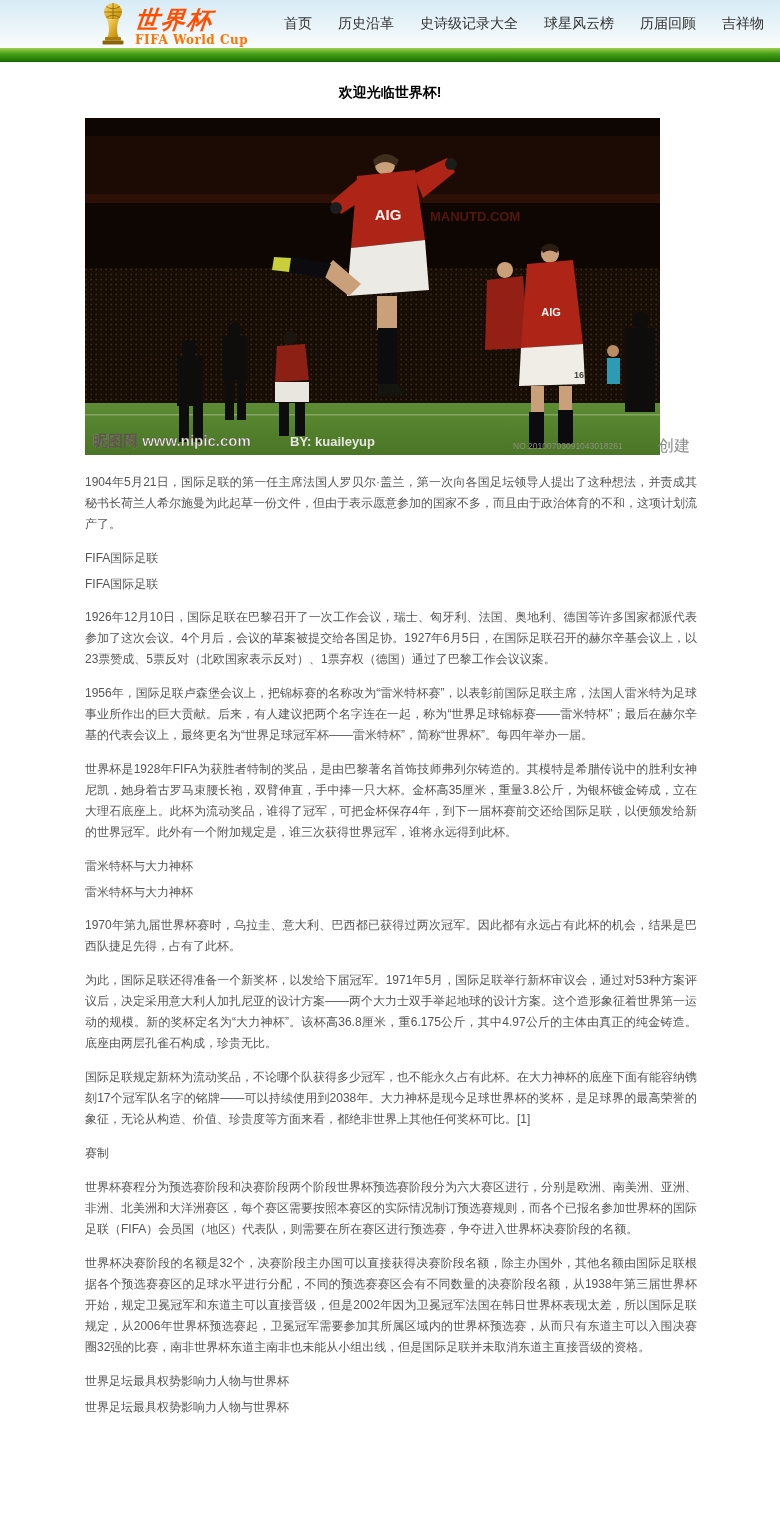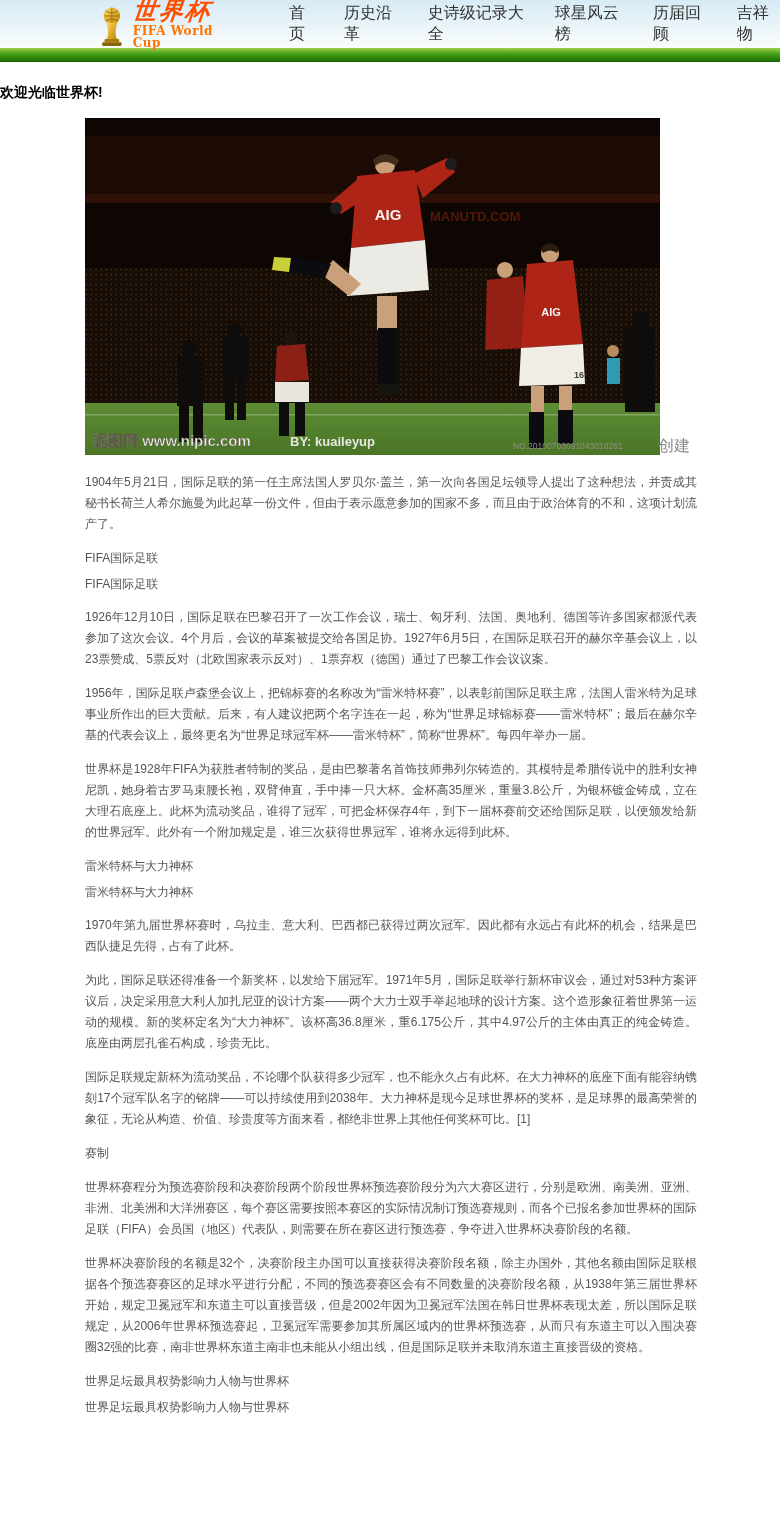--- a/index.html
+++ b/index.html
@@ -23,31 +23,31 @@
     font-style:italic;font-weight:bold;
     font-size:24px;color:#ff4e00;
     letter-spacing:2px;
     transform:skewX(-6deg);
   }
   .logo-subtitle{
     font-family:"DejaVu Serif","Liberation Serif",serif;
     font-weight:bold;font-size:12px;color:#ff7300;
     letter-spacing:.5px;margin-top:2px;
   }
-  .main-nav{display:flex;gap:26px;margin-left:52px;font-size:16px;}
+  .main-nav{display:flex;gap:26px;margin-left:36px;font-size:14px;}
   .main-nav a{color:#333;text-decoration:none;cursor:pointer;}
   .green-bar{
     height:13px;
     background:linear-gradient(180deg,#9ed04f 0%,#46a018 45%,#1e7304 100%);
     border-bottom:1px solid #1a6202;
   }
   
   h1.welcome{
     font-size:14px;font-weight:bold;color:#000;
-    margin:22px 0 16px;
+    text-align:center;margin:22px 0 16px;
   }
   .hero-wrap{position:relative;margin-left:85px;width:575px;height:337px;}
   .hero-wrap svg{display:block;width:575px;height:337px;}
   .hero-caption{
     position:absolute;right:-30px;bottom:-2px;
     font-size:16px;color:#8a8a8a;
   }
   article{
     margin:17px 83px 0 85px;
     width:612px;

